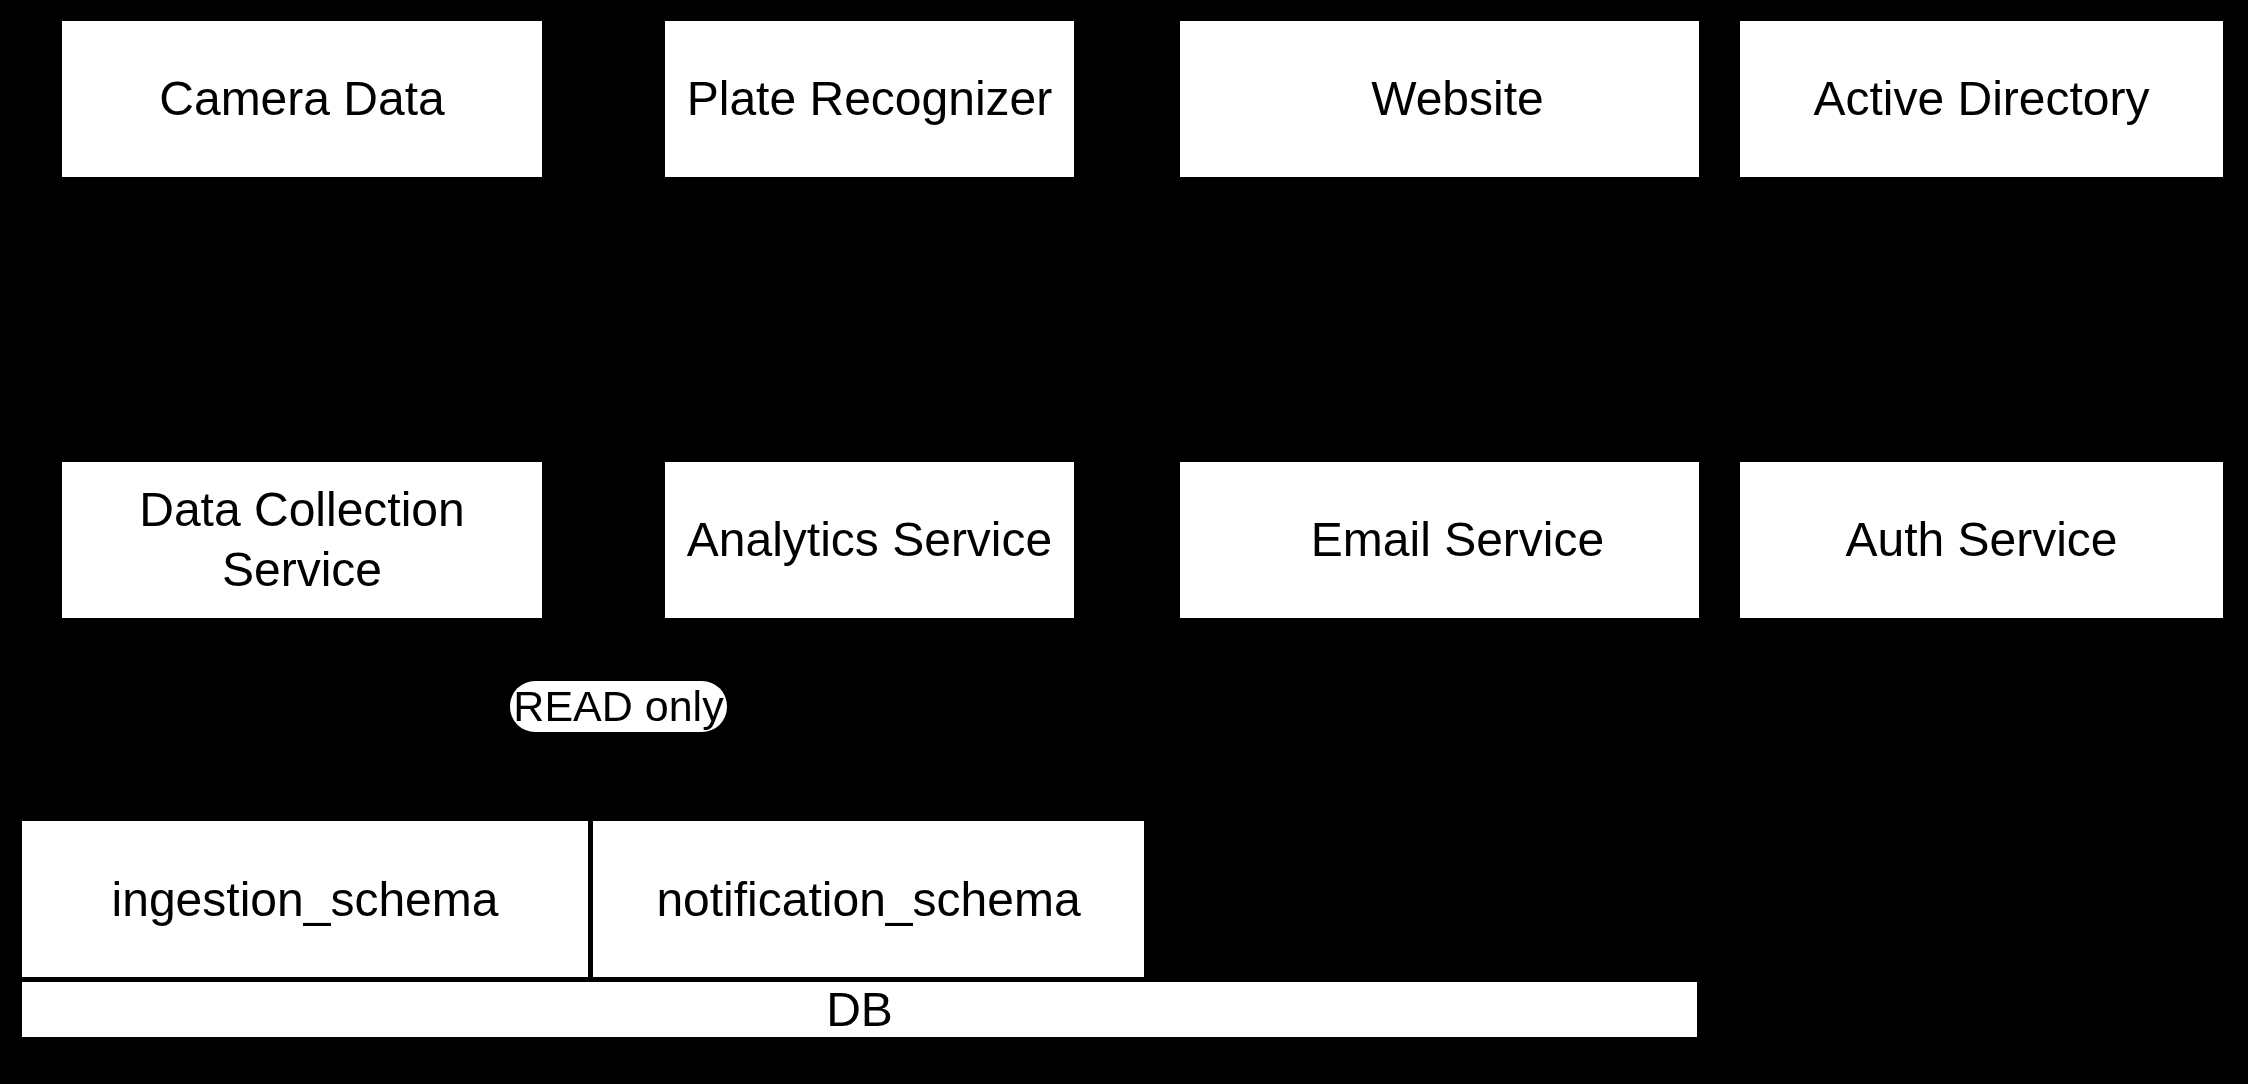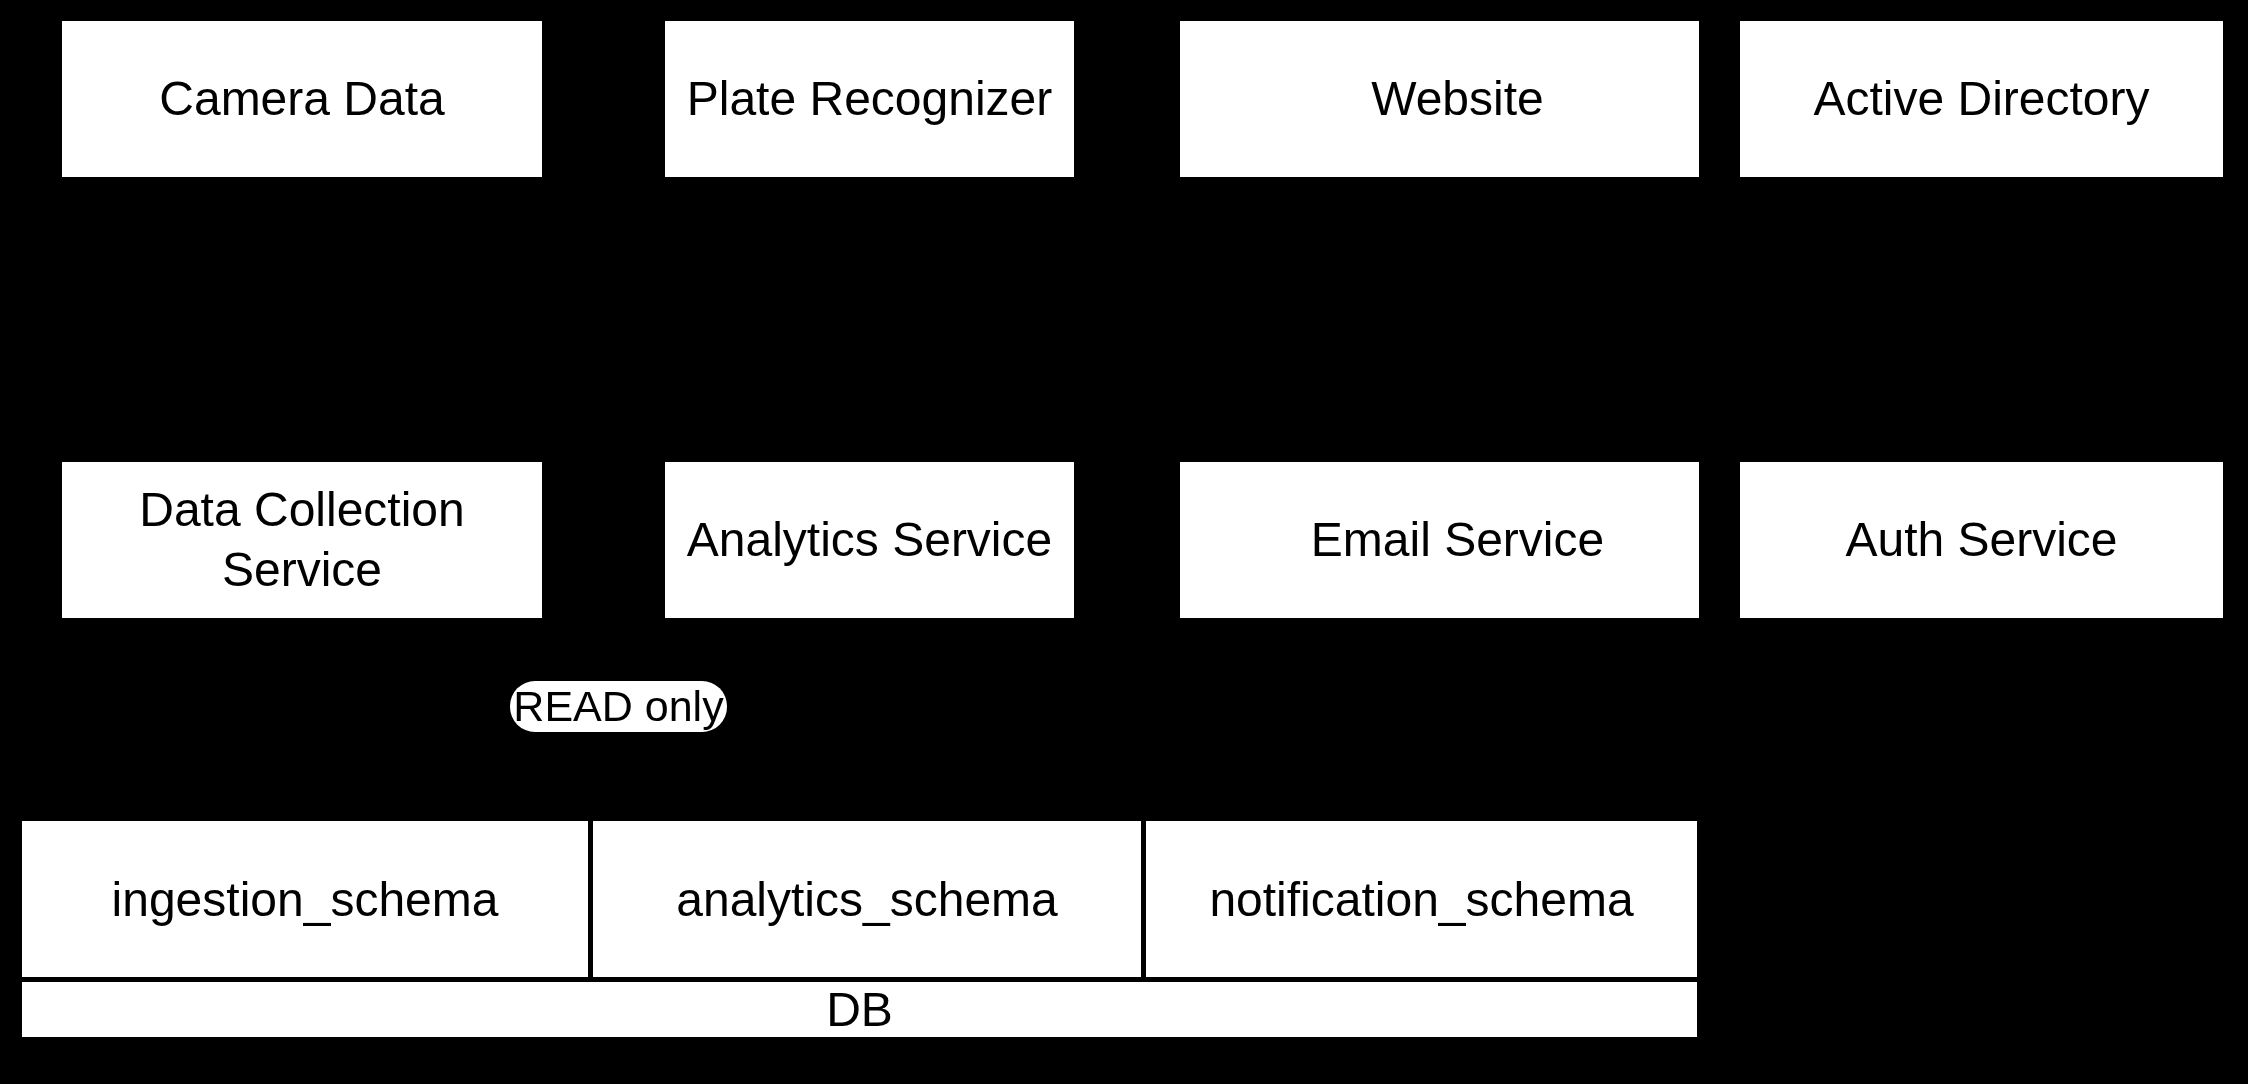--- a/index.html
+++ b/index.html
@@ -106,20 +106,19 @@
 Service</div>
   <div class="node row-svc col-1">Analytics Service</div>
   <div class="node row-svc col-2">Email Service</div>
   <div class="node row-svc col-3">Auth Service</div>
 
   <div class="edge-label">READ only</div>
 
   <div class="db-table">
     <div class="schema-row">
       <div class="schema-cell c0">ingestion_schema</div>
-      <div class="schema-cell c1">analytics_schema</div>
       <div class="schema-cell c2">notification_schema</div>
     </div>
     <div class="db-divider"></div>
     <div class="db-row">DB</div>
   </div>
 
 </div>
 
 </body></html>

